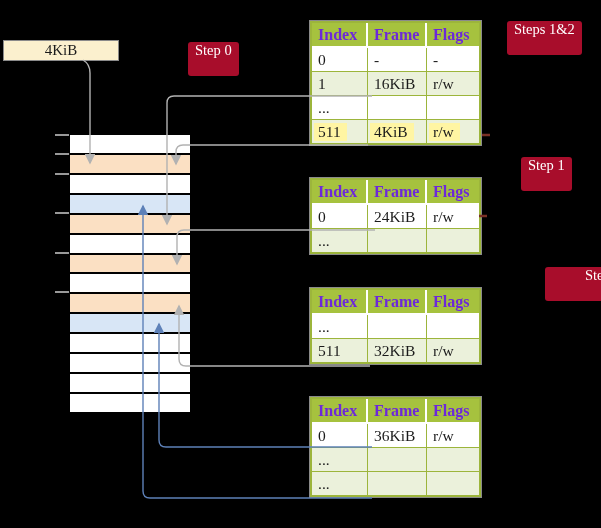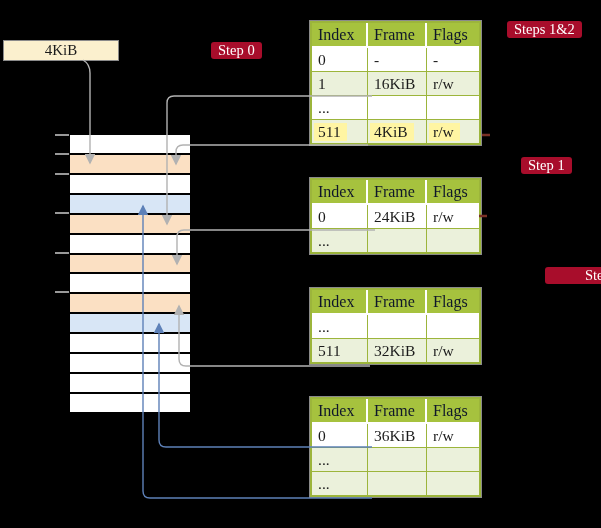--- a/index.html
+++ b/index.html
@@ -7,36 +7,36 @@
     --peach:#FBE0C3; --bluerow:#D8E6F6; --crimson:#A80D2B;
     --agray:#B2B2B2; --ablue:#5E81B8; --hl:#FFF5A3; --cream:#FBF0CE;
   }
   html,body{margin:0;padding:0;background:#000;}
   #canvas{position:relative;width:601px;height:528px;background:#000;overflow:hidden;
           font-family:"Liberation Serif","DejaVu Serif",serif;color:#1a1a1a;}
   
   .box4k{position:absolute;left:3px;top:40px;width:114px;height:19px;background:var(--cream);
          border:1px solid #8a8a8a;text-align:center;line-height:19px;font-size:15px;}
   
-  .badge{position:absolute;height:17px;line-height:17px;padding:0 7px;border-radius:3px;
+  .badge{position:absolute;height:34px;line-height:17px;padding:0 7px;border-radius:3px;
          background:var(--crimson);color:#fff;font-size:14.5px;white-space:nowrap;}
-  .b0{left:188px;top:42px;margin-left:23px;} .b12{left:507px;top:21px;}
+  .b0{left:188px;top:42px;} .b12{left:507px;top:21px;}
   .b3{left:521px;top:157px;} .b4{left:545px;top:267px;padding-left:40px;}
   
   #memory-stack{position:absolute;left:70px;top:135px;width:120px;height:277px;
                 display:flex;flex-direction:column;}
   .mrow{flex:1;border-bottom:2px solid #000;}
   .mrow:last-child{border-bottom:none;}
   .mrow.white{background:#fff;} .mrow.peach{background:var(--peach);} .mrow.blue{background:var(--bluerow);}
   .tick{position:absolute;width:14px;height:2px;background:#999;left:55px;}
   
   table.pt{position:absolute;left:310px;width:167px;border-collapse:separate;border-spacing:0;
            table-layout:fixed;background:#fff;border:2px solid var(--olive);outline:1px solid #8a8a8a;
            font-size:15.5px;}
-  .pt th{background:var(--green);color:#0f172a;font-weight:normal;text-align:left;font-size:16px;
+  .pt th{background:var(--green);color:#6d28d9;font-weight:bold;text-align:left;font-size:16px;
          height:21px;padding:1px 0 1px 6px;border-right:2px solid #fff;border-bottom:2px solid #fff;}
   .pt th:last-child{border-right:none;}
   .pt td{height:23px;padding:0 0 0 6px;border-right:1.5px solid var(--olive);
          border-bottom:1.5px solid var(--olive);background:#fff;overflow:hidden;}
   .pt td:last-child{border-right:none;}
   .pt tr:last-child td{border-bottom:none;}
   .pt tr.alt td{background:var(--ltgreen);}
   .hl{background:var(--hl);margin-left:-4px;padding:0 6px 1px 4px;}
   #t1{top:21px;} #t2{top:178px;} #t3{top:288px;} #t4{top:397px;}
   

